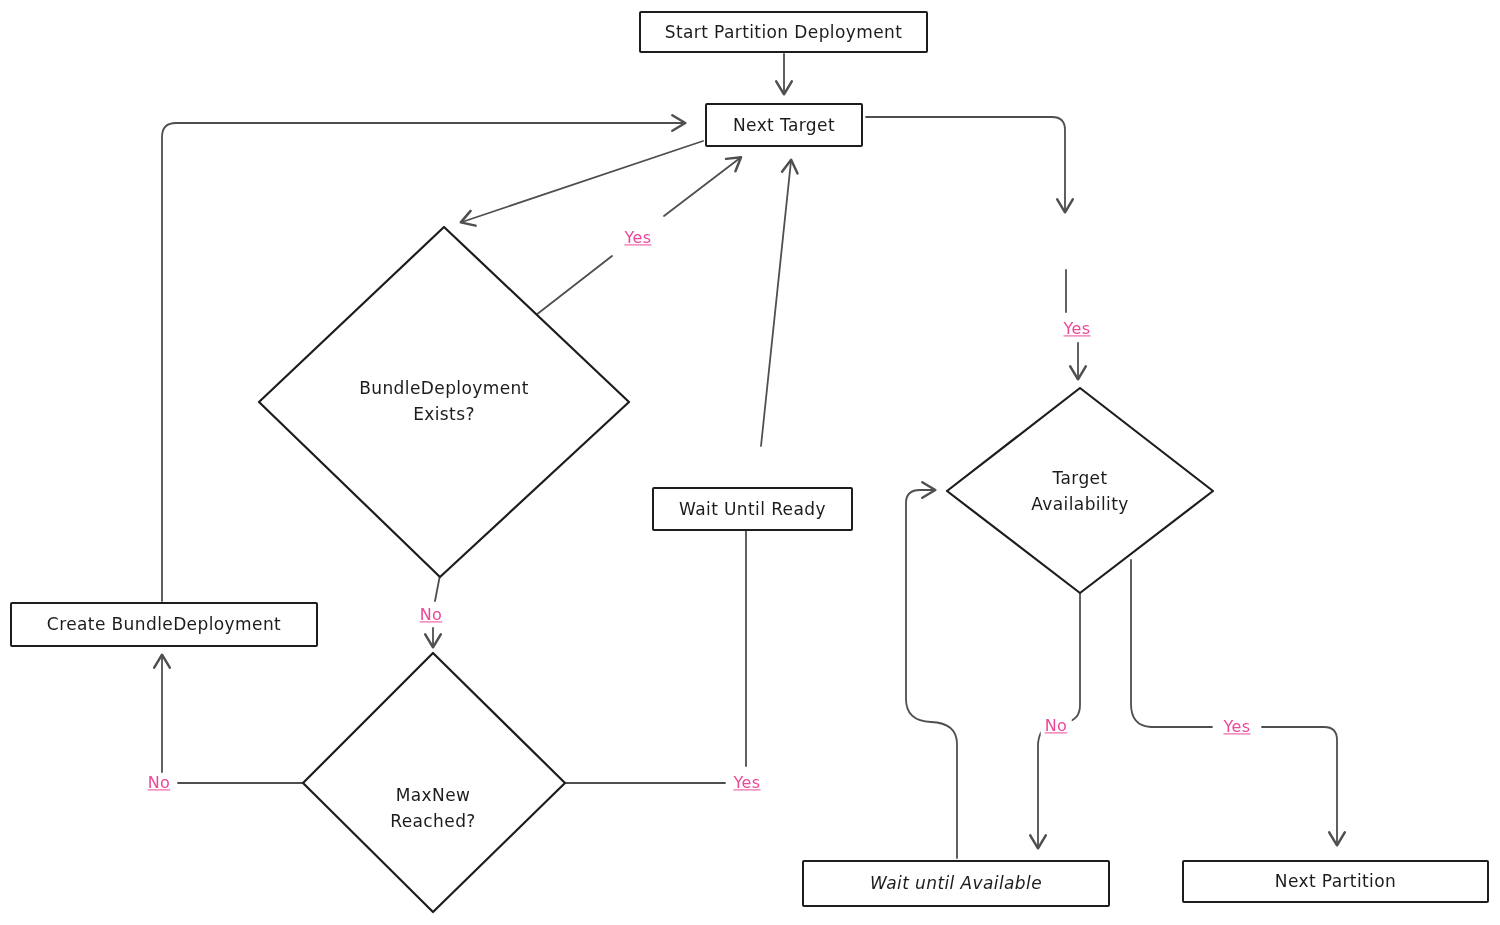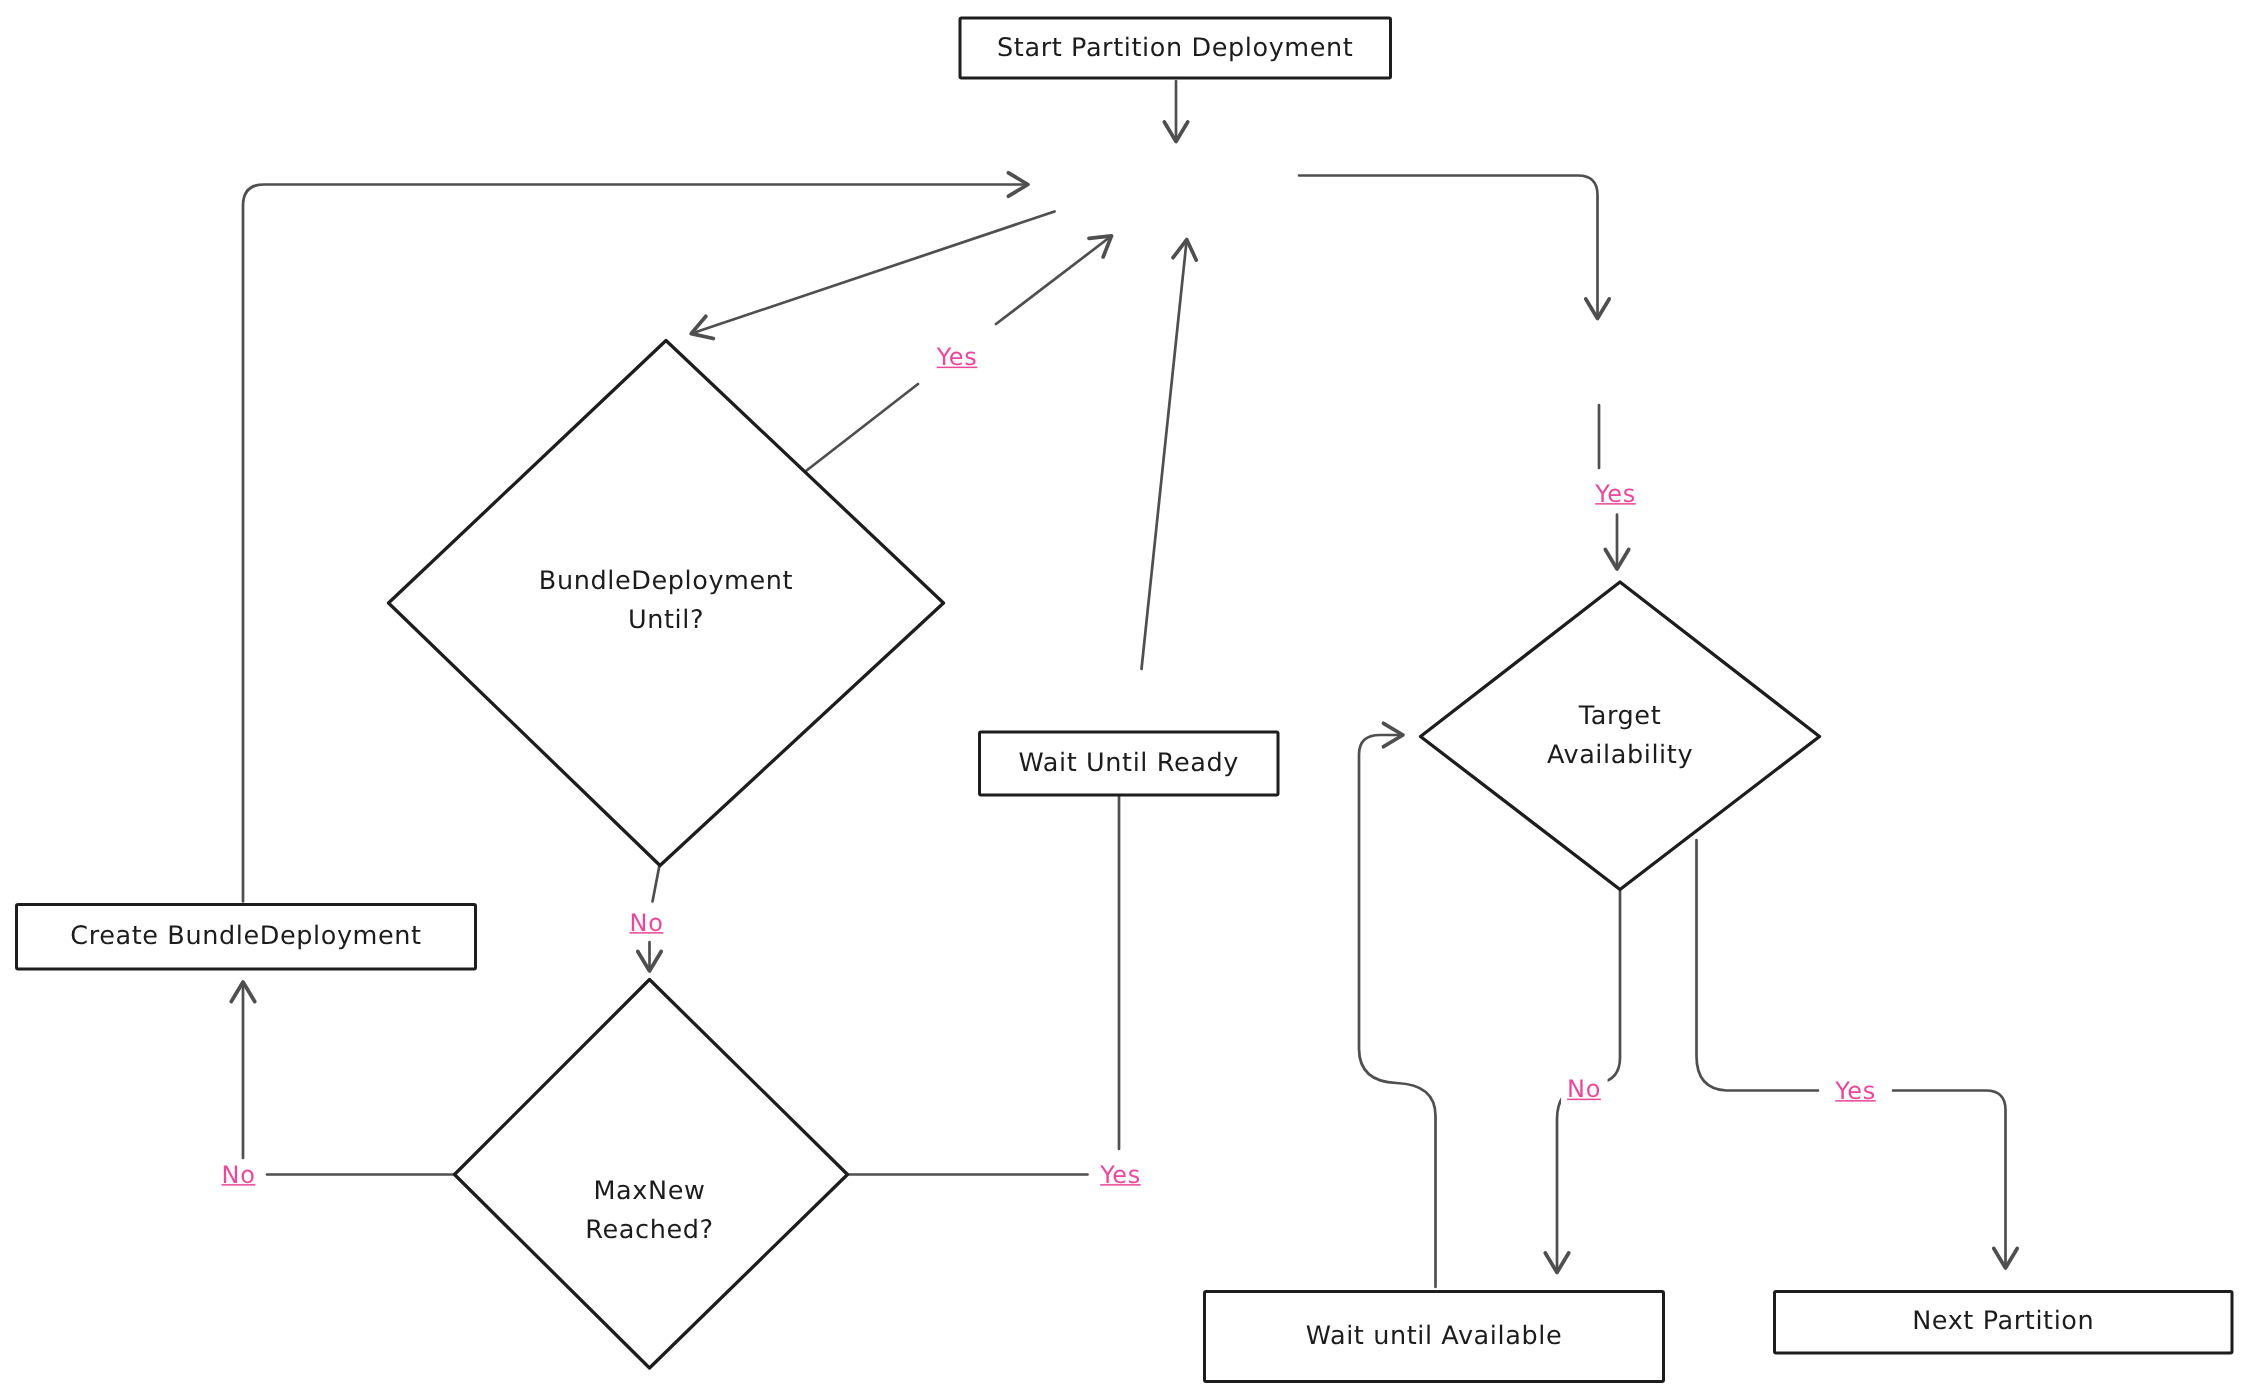--- a/index.html
+++ b/index.html
@@ -117,32 +117,33 @@
 
     <path class="edge" d="M957,858 V744 Q957,723 931,722 Q906,721 906,699 V503 Q906,490 920,490 H934" marker-end="url(#arrow)"></path>
 
     <polygon class="diamond" points="444,227 629,402 440,577 259,402"></polygon>
     <polygon class="diamond" points="433,653 565,783 433,912 303,783"></polygon>
     <polygon class="diamond" points="1080,388 1213,491 1080,593 947,491"></polygon>
   </svg>
 
   <div class="node-rect" style="left:639px; top:11px; width:289px; height:42px;">Start Partition Deployment</div>
 
+  <div class="node-rect" style="left:705px; top:103px; width:158px; height:44px;">Next Target</div>
 
 
   <div class="node-rect" style="left:652px; top:447px; width:201px; height:44px;margin-top:40px;">Wait Until Ready</div>
 
   <div class="node-rect" style="left:10px; top:602px; width:308px; height:45px;text-align:right;">Create BundleDeployment</div>
 
-  <div class="node-rect" style="left:802px; top:860px; width:308px; height:62px;">Wait until Available</div>
+  <div class="node-rect" style="left:802px; top:860px; width:308px; height:47px;font-style:italic;">Wait until Available</div>
 
   <div class="node-rect" style="left:1182px; top:860px; width:307px; height:43px;">Next Partition</div>
 
   <div class="diamond-label" style="left:444px; top:401px;">BundleDeployment
-Until?</div>
+Exists?</div>
 
   <div class="diamond-label" style="left:433px; top:786px;margin-top:22px;">MaxNew
 Reached?</div>
 
   <div class="diamond-label" style="left:1080px; top:491px;">Target
 Availability</div>
 
   <div class="edge-label" style="left:638px; top:238px;">Yes</div>
 
   <div class="edge-label" style="left:431px; top:615px;">No</div>

